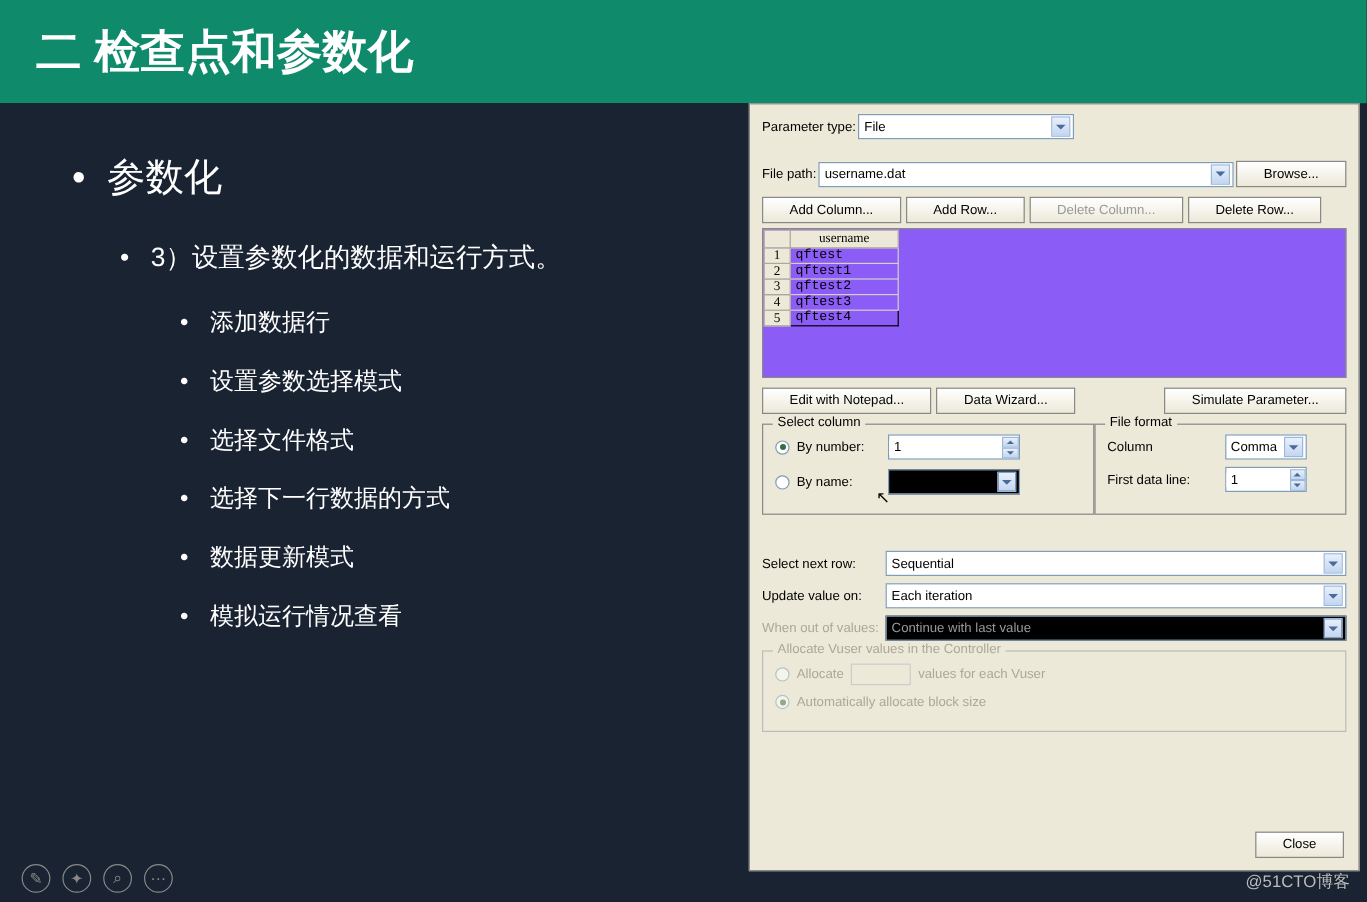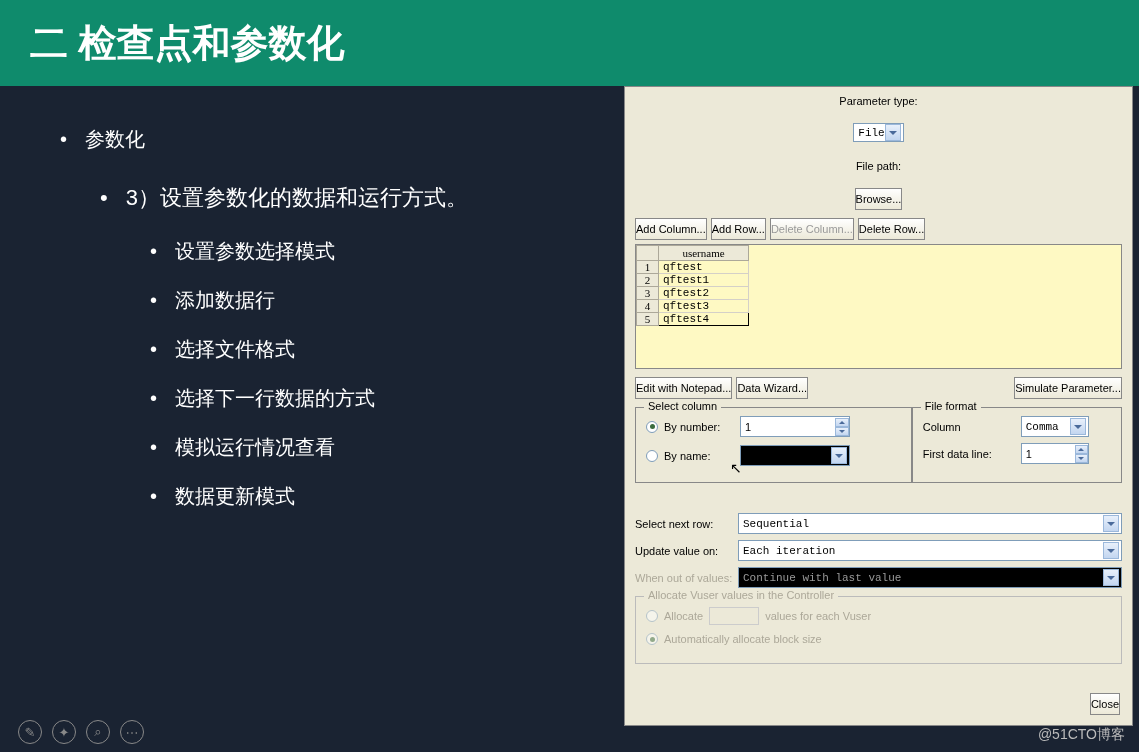--- a/index.html
+++ b/index.html
@@ -1,36 +1,36 @@
 <!DOCTYPE html>
 <html><head>
 <meta charset="utf-8">
 <style>
 * { box-sizing: border-box; margin: 0; padding: 0; }
 body { width: 1139px; height: 752px; font-family: "Microsoft YaHei", Arial, sans-serif; background: #1a2332; overflow: hidden; position: relative; }
 .header { background: #0f8b6c; height: 86px; padding: 18px 30px; }
 .header-title { color: #fff; font-size: 38px; font-weight: bold; }
 .main { display: flex; height: 640px; }
 .left-panel { width: 624px; background: #1a2332; padding: 40px 20px 20px 60px; color: #fff; }
-.bullet-l1 { font-size: 20px; margin-bottom: 30px; }
+.bullet-l1 { font-size: 32px; margin-bottom: 30px; }
 .bullet-l1::before { content: "•"; margin-right: 18px; }
 .bullet-l2 { font-size: 22px; margin-left: 40px; margin-bottom: 25px; }
 .bullet-l2::before { content: "•"; margin-right: 18px; }
 .bullet-l3 { font-size: 20px; margin-left: 90px; margin-bottom: 22px; }
 .bullet-l3::before { content: "•"; margin-right: 18px; }
 .right-panel { width: 509px; background: #ece9d8; border: 1px solid #888; font-family: Tahoma, Arial, sans-serif; font-size: 11px; color: #000; padding: 8px 10px; position: relative; }
-.form-row { display: flex; align-items: center; margin-bottom: 8px; gap: 16px; flex-direction: column; }
+.form-row { display: flex; align-items: center; margin-bottom: 8px; gap: 2px; }
 .label { white-space: nowrap; }
-.dropdown { flex: 1; height: 21px; background: #fff; border: 1px solid #7f9db9; display: flex; align-items: center; padding: 0 2px 0 4px; position: relative; font-family: Liberation Mono, monospace; }
+.dropdown { flex: 1; height: 21px; background: #fff; border: 1px solid #7f9db9; display: flex; align-items: center; padding: 0 2px 0 4px; position: relative; }
 .dropdown-arrow { width: 16px; height: 17px; background: linear-gradient(#e8f0fb,#c3d6f0); border: 1px solid #9bb8db; display: flex; align-items: center; justify-content: center; margin-left: auto; }
 .dropdown-arrow::after { content: ""; border-left: 4px solid transparent; border-right: 4px solid transparent; border-top: 4px solid #4a6a9a; }
-.btn { height: 22px; background: linear-gradient(#fff,#ece9d8); border: 1px solid #888; padding: 0 0; display: inline-flex; align-items: center; font-size: 11px; cursor: pointer; }
+.btn { height: 22px; background: linear-gradient(#fff,#ece9d8); border: 1px solid #888; padding: 0 22px; display: inline-flex; align-items: center; font-size: 11px; cursor: pointer; }
 .btn.disabled { color: #999; }
 .btn-row { display: flex; gap: 4px; margin-bottom: 4px; }
-.grid { border: 1px solid #888; background: #fef9c3; height: 125px; margin-bottom: 8px; overflow: hidden; }
+.grid { border: 1px solid #888; background: #8b5cf6; height: 125px; margin-bottom: 8px; overflow: hidden; }
 .grid table { border-collapse: collapse; font-size: 11px; font-family: "Courier New", monospace; }
 .grid th { background: #ece9d8; border: 1px solid #aca899; padding: 1px 6px; font-weight: normal; text-align: center; font-family: Tahoma; }
 .grid td { border: 1px solid #d4d0c8; padding: 0 4px; }
 .grid td.rownum { background: #ece9d8; border: 1px solid #aca899; width: 20px; text-align: center; font-family: Tahoma; }
 .grid td.selected { border: 1px solid #000; }
 .fieldset { border: 1px solid #888; padding: 8px 10px; margin-top: 4px; position: relative; }
 .fieldset-legend { position: absolute; top: -8px; left: 8px; background: #ece9d8; padding: 0 4px; font-size: 11px; }
 .two-col { display: flex; gap: 0; }
 .two-col .fieldset { flex: 1; }
 .radio-row { display: flex; align-items: center; gap: 6px; margin-bottom: 8px; }
@@ -60,39 +60,43 @@
 <body>
 
 <div class="header">
   <div class="header-title">二  检查点和参数化</div>
 </div>
 
 <div class="main">
   <div class="left-panel">
     <div class="bullet-l1">参数化</div>
     <div class="bullet-l2">3）设置参数化的数据和运行方式。</div>
+    <div class="bullet-l3">添加数据行</div>
     <div class="bullet-l3">设置参数选择模式</div>
-    <div class="bullet-l3">添加数据行</div>
     <div class="bullet-l3">选择文件格式</div>
     <div class="bullet-l3">选择下一行数据的方式</div>
+    <div class="bullet-l3">数据更新模式</div>
     <div class="bullet-l3">模拟运行情况查看</div>
-    <div class="bullet-l3">数据更新模式</div>
   </div>
 
   <div class="right-panel">
     <div class="form-row">
       <span class="label">Parameter type:</span>
       <div class="dropdown" style="max-width:180px">
         <span>File</span>
         <div class="dropdown-arrow"></div>
       </div>
     </div>
 
     <div class="form-row" style="margin-top:18px">
       <span class="label">File path:</span>
+      <div class="dropdown">
+        <span>username.dat</span>
+        <div class="dropdown-arrow"></div>
+      </div>
       <button class="btn">Browse...</button>
     </div>
 
     <div class="btn-row">
       <button class="btn">Add Column...</button>
       <button class="btn">Add Row...</button>
       <button class="btn disabled">Delete Column...</button>
       <button class="btn">Delete Row...</button>
     </div>
 

